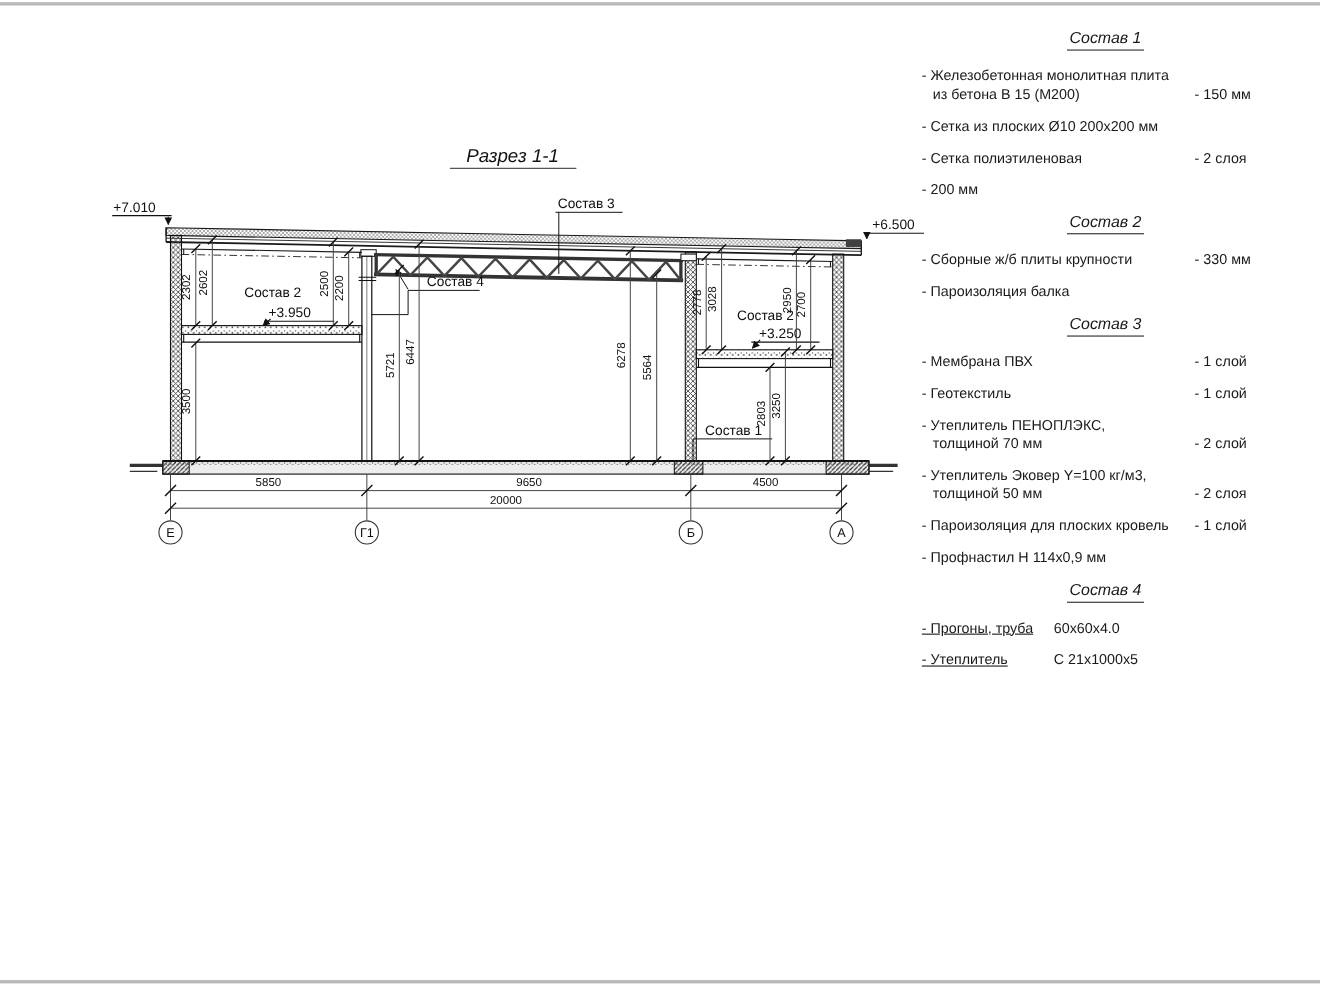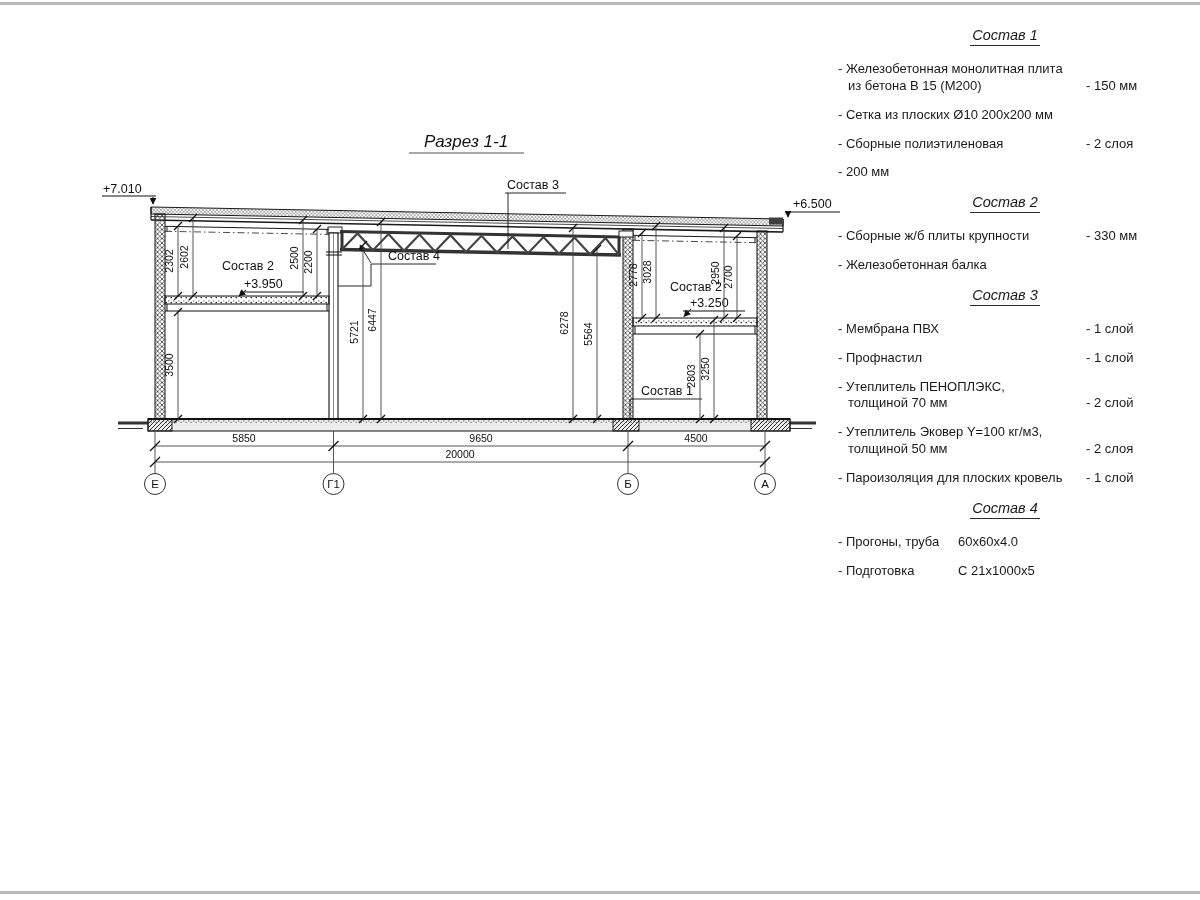--- a/index.html
+++ b/index.html
@@ -16,21 +16,21 @@
   .axis-label{font-size:11.5px;}
   .title-text{font-size:17px;font-style:italic;}
 
   
   .legend{position:absolute;left:838px;top:16px;width:334px;font-size:13px;line-height:1.3;}
   .legend-h{text-align:center;font-style:italic;font-size:14.5px;margin:10px 0 16px;}
   .legend-h span{border-bottom:1.2px solid #2a2a2a;padding:0 2px 2px;}
   .item{display:flex;margin-bottom:12px;justify-content:flex-end;}
   .item-text{flex:0 0 248px;white-space:pre-line;padding:0 4px 0 10px;text-indent:-10px;box-sizing:border-box;}
   .item-value{flex:1;align-self:flex-end;white-space:nowrap;}
-  .sec4 .item-text{flex:0 0 120px;}
+  .sec4 .item-text{flex:0 0 120px;text-decoration:underline;}
 </style>
 </head>
 <body>
 
 <div class="page-rule rule-top"></div>
 <div class="page-rule rule-bottom"></div>
 
 <svg id="drawing" width="840" height="520" viewBox="0 0 840 520">
   <defs>
     <pattern id="hatchWall" width="4.5" height="4.5" patternUnits="userSpaceOnUse">
@@ -205,63 +205,67 @@
   <div class="item">
     <span class="item-text">- Железобетонная  монолитная плита
 из бетона В 15 (М200)</span>
     <span class="item-value">- 150 мм</span>
   </div>
   <div class="item">
     <span class="item-text">- Сетка из плоских Ø10 200х200 мм</span>
     <span class="item-value"></span>
   </div>
   <div class="item">
-    <span class="item-text">- Сборные полиэтиленовая</span>
+    <span class="item-text">- Сетка полиэтиленовая</span>
     <span class="item-value">-  2 слоя</span>
   </div>
   <div class="item">
     <span class="item-value">- 200 мм</span>
   </div>
 
   <div class="legend-h"><span>Состав 2</span></div>
   <div class="item">
     <span class="item-text">- Сборные ж/б плиты крупности</span>
     <span class="item-value">- 330 мм</span>
   </div>
   <div class="item">
-    <span class="item-text">- Железобетонная балка</span>
+    <span class="item-text">- Пароизоляция балка</span>
     <span class="item-value"></span>
   </div>
 
   <div class="legend-h"><span>Состав 3</span></div>
   <div class="item">
     <span class="item-text">- Мембрана ПВХ</span>
     <span class="item-value">- 1 слой</span>
   </div>
   <div class="item">
-    <span class="item-text">- Профнастил</span>
+    <span class="item-text">- Геотекстиль</span>
     <span class="item-value">- 1 слой</span>
   </div>
   <div class="item">
     <span class="item-text">- Утеплитель ПЕНОПЛЭКС,
 толщиной 70 мм</span>
     <span class="item-value">- 2 слой</span>
   </div>
   <div class="item">
     <span class="item-text">- Утеплитель Эковер Y=100 кг/м3,
 толщиной 50 мм</span>
     <span class="item-value">- 2 слоя</span>
   </div>
   <div class="item">
     <span class="item-text">- Пароизоляция для плоских кровель</span>
     <span class="item-value">- 1 слой</span>
+  </div>
+  <div class="item">
+    <span class="item-text">- Профнастил Н 114х0,9 мм</span>
+    <span class="item-value"></span>
   </div>
 
   <div class="legend-h"><span>Состав 4</span></div>
   <div class="item sec4">
     <span class="item-text">- Прогоны, труба</span>
     <span class="item-value">60х60х4.0</span>
   </div>
   <div class="item sec4">
-    <span class="item-text">- Подготовка</span>
+    <span class="item-text">- Утеплитель</span>
     <span class="item-value">С 21х1000х5</span>
   </div>
 </div>
 
 </body></html>

